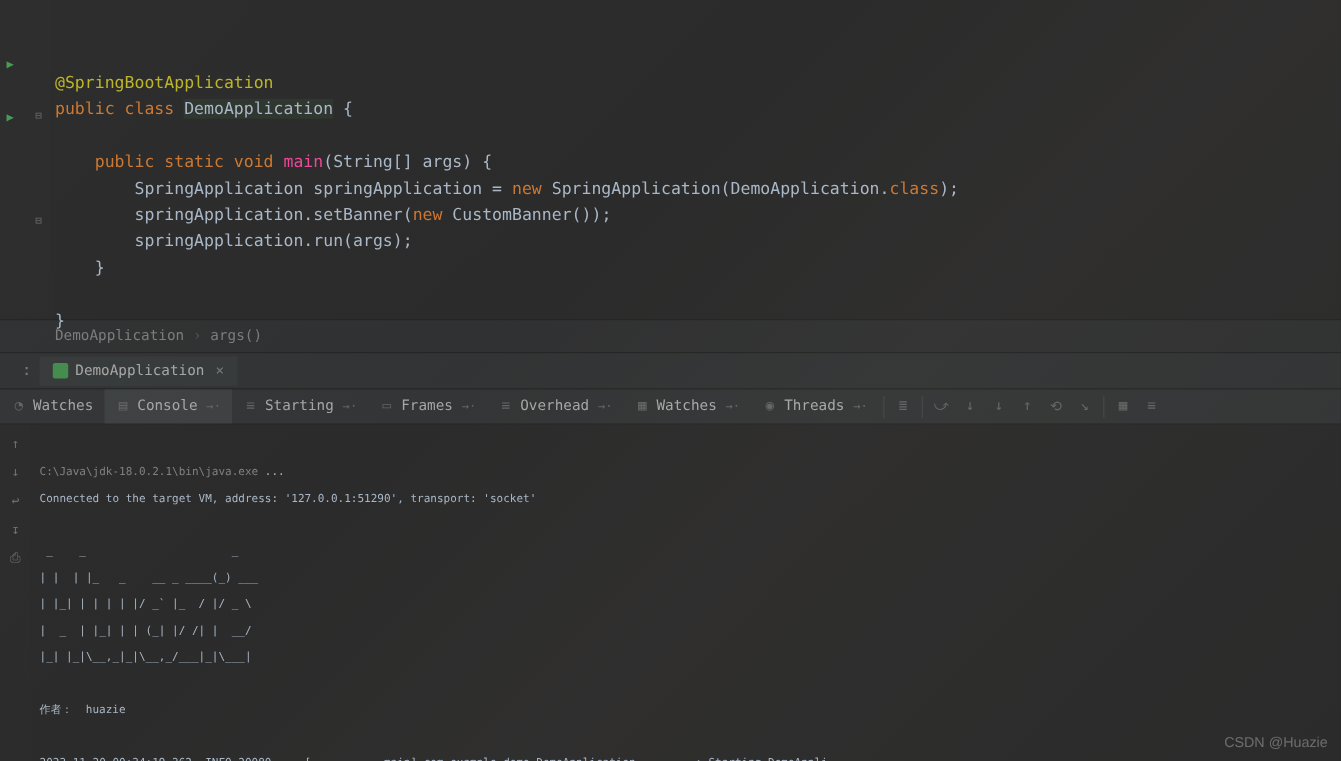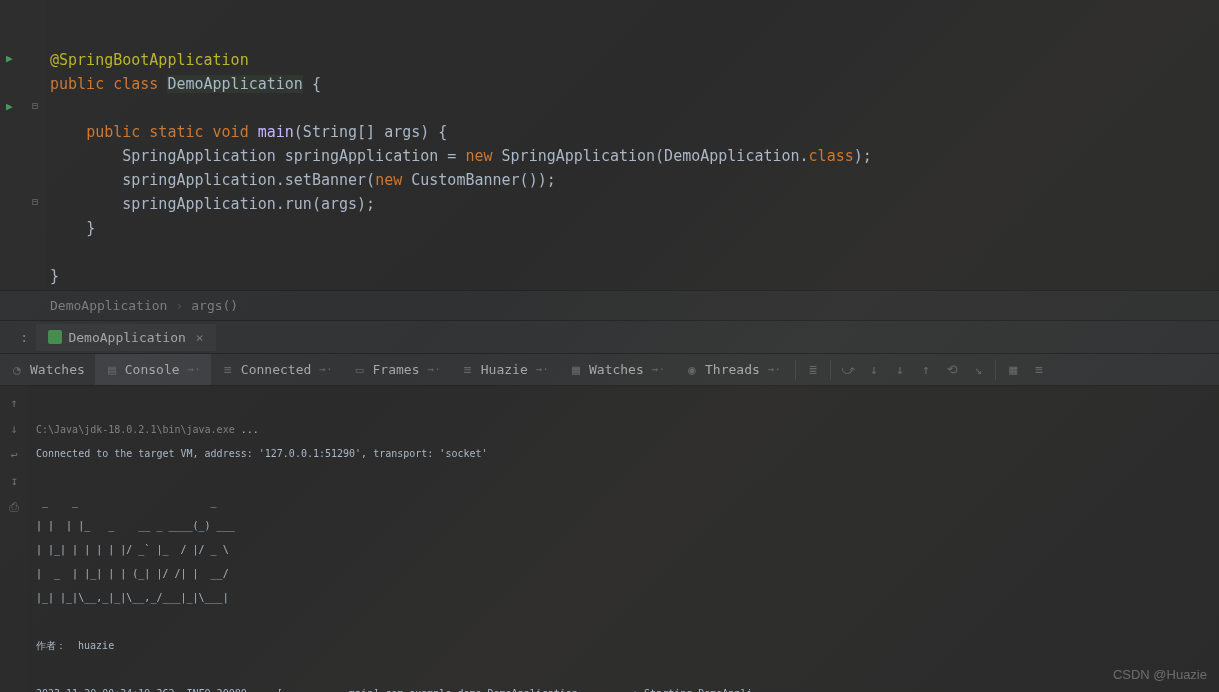--- a/index.html
+++ b/index.html
@@ -2,27 +2,27 @@
 <html><head>
 <meta charset="utf-8">
 <style>
 * { margin:0; padding:0; box-sizing:border-box; }
 body { font-family:"Consolas","Monaco",monospace; background:#2b2b2b; color:#a9b7c6; font-size:14px; overflow:hidden; width:1219px; height:692px; position:relative; }
 .bg-mountains { position:absolute; inset:0; background:linear-gradient(135deg,#3a3a3a 0%,#2b2b2b 40%,#4a4540 60%,#2b2b2b 100%); opacity:0.15; pointer-events:none; }
 .editor-area { position:relative; height:290px; display:flex; }
 .gutter { width:46px; background:rgba(49,51,53,0.3); flex-shrink:0; position:relative; }
 .gutter-icon { position:absolute; left:6px; color:#499c54; font-size:11px; }
 .gutter-fold { position:absolute; left:32px; color:#6c6c6c; font-size:10px; }
-.code { padding:0 0 0 4px; line-height:24px; font-size:15px; white-space:pre; }
+.code { padding:15px 0 0 4px; line-height:24px; font-size:15px; white-space:pre; }
 .code-line { height:24px; }
 .ann { color:#bbb529; }
 .kw { color:#cc7832; }
 .cls { color:#a9b7c6; }
 .cls-hl { background:rgba(52,65,52,0.5); }
-.mtd { color:#c4b5fd; }
+.mtd { color:#ec4899; }
 .brace { color:#a9b7c6; }
 .breadcrumb { height:30px; background:rgba(60,63,65,0.4); display:flex; align-items:center; padding:0 16px 0 50px; color:#8a8a8a; font-size:13px; border-top:1px solid #232323; }
 .breadcrumb-sep { margin:0 8px; color:#5a5a5a; }
 .run-tab-bar { height:33px; background:rgba(60,63,65,0.5); display:flex; align-items:center; padding:0 0 0 20px; border-top:1px solid #232323; }
 .run-tab { display:flex; align-items:center; gap:6px; padding:6px 12px; color:#bbbbbb; font-size:13px; background:rgba(75,78,80,0.3); }
 .run-tab-icon { width:14px; height:14px; background:#499c54; border-radius:2px; display:inline-block; }
 .close-x { color:#888; margin-left:4px; cursor:pointer; }
 .debug-toolbar { height:33px; background:rgba(60,63,65,0.6); display:flex; align-items:center; border-top:1px solid #232323; border-bottom:1px solid #232323; font-size:13px; }
 .debug-tab { display:flex; align-items:center; gap:6px; padding:0 10px; color:#bbbbbb; height:100%; }
 .debug-tab-active { background:rgba(80,83,85,0.5); }
@@ -75,31 +75,31 @@
     <span class="debug-icon">◔</span>
     <span>Watches</span>
   </div>
   <div class="debug-tab debug-tab-active">
     <span class="debug-icon">▤</span>
     <span>Console</span>
     <span class="debug-pin">→·</span>
   </div>
   <div class="debug-tab">
     <span class="debug-icon">≡</span>
-    <span>Connected</span>
+    <span>Starting</span>
     <span class="debug-pin">→·</span>
   </div>
   <div class="debug-tab">
     <span class="debug-icon">▭</span>
     <span>Frames</span>
     <span class="debug-pin">→·</span>
   </div>
   <div class="debug-tab">
     <span class="debug-icon">≡</span>
-    <span>Huazie</span>
+    <span>Overhead</span>
     <span class="debug-pin">→·</span>
   </div>
   <div class="debug-tab">
     <span class="debug-icon">▦</span>
     <span>Watches</span>
     <span class="debug-pin">→·</span>
   </div>
   <div class="debug-tab">
     <span class="debug-icon">◉</span>
     <span>Threads</span>

